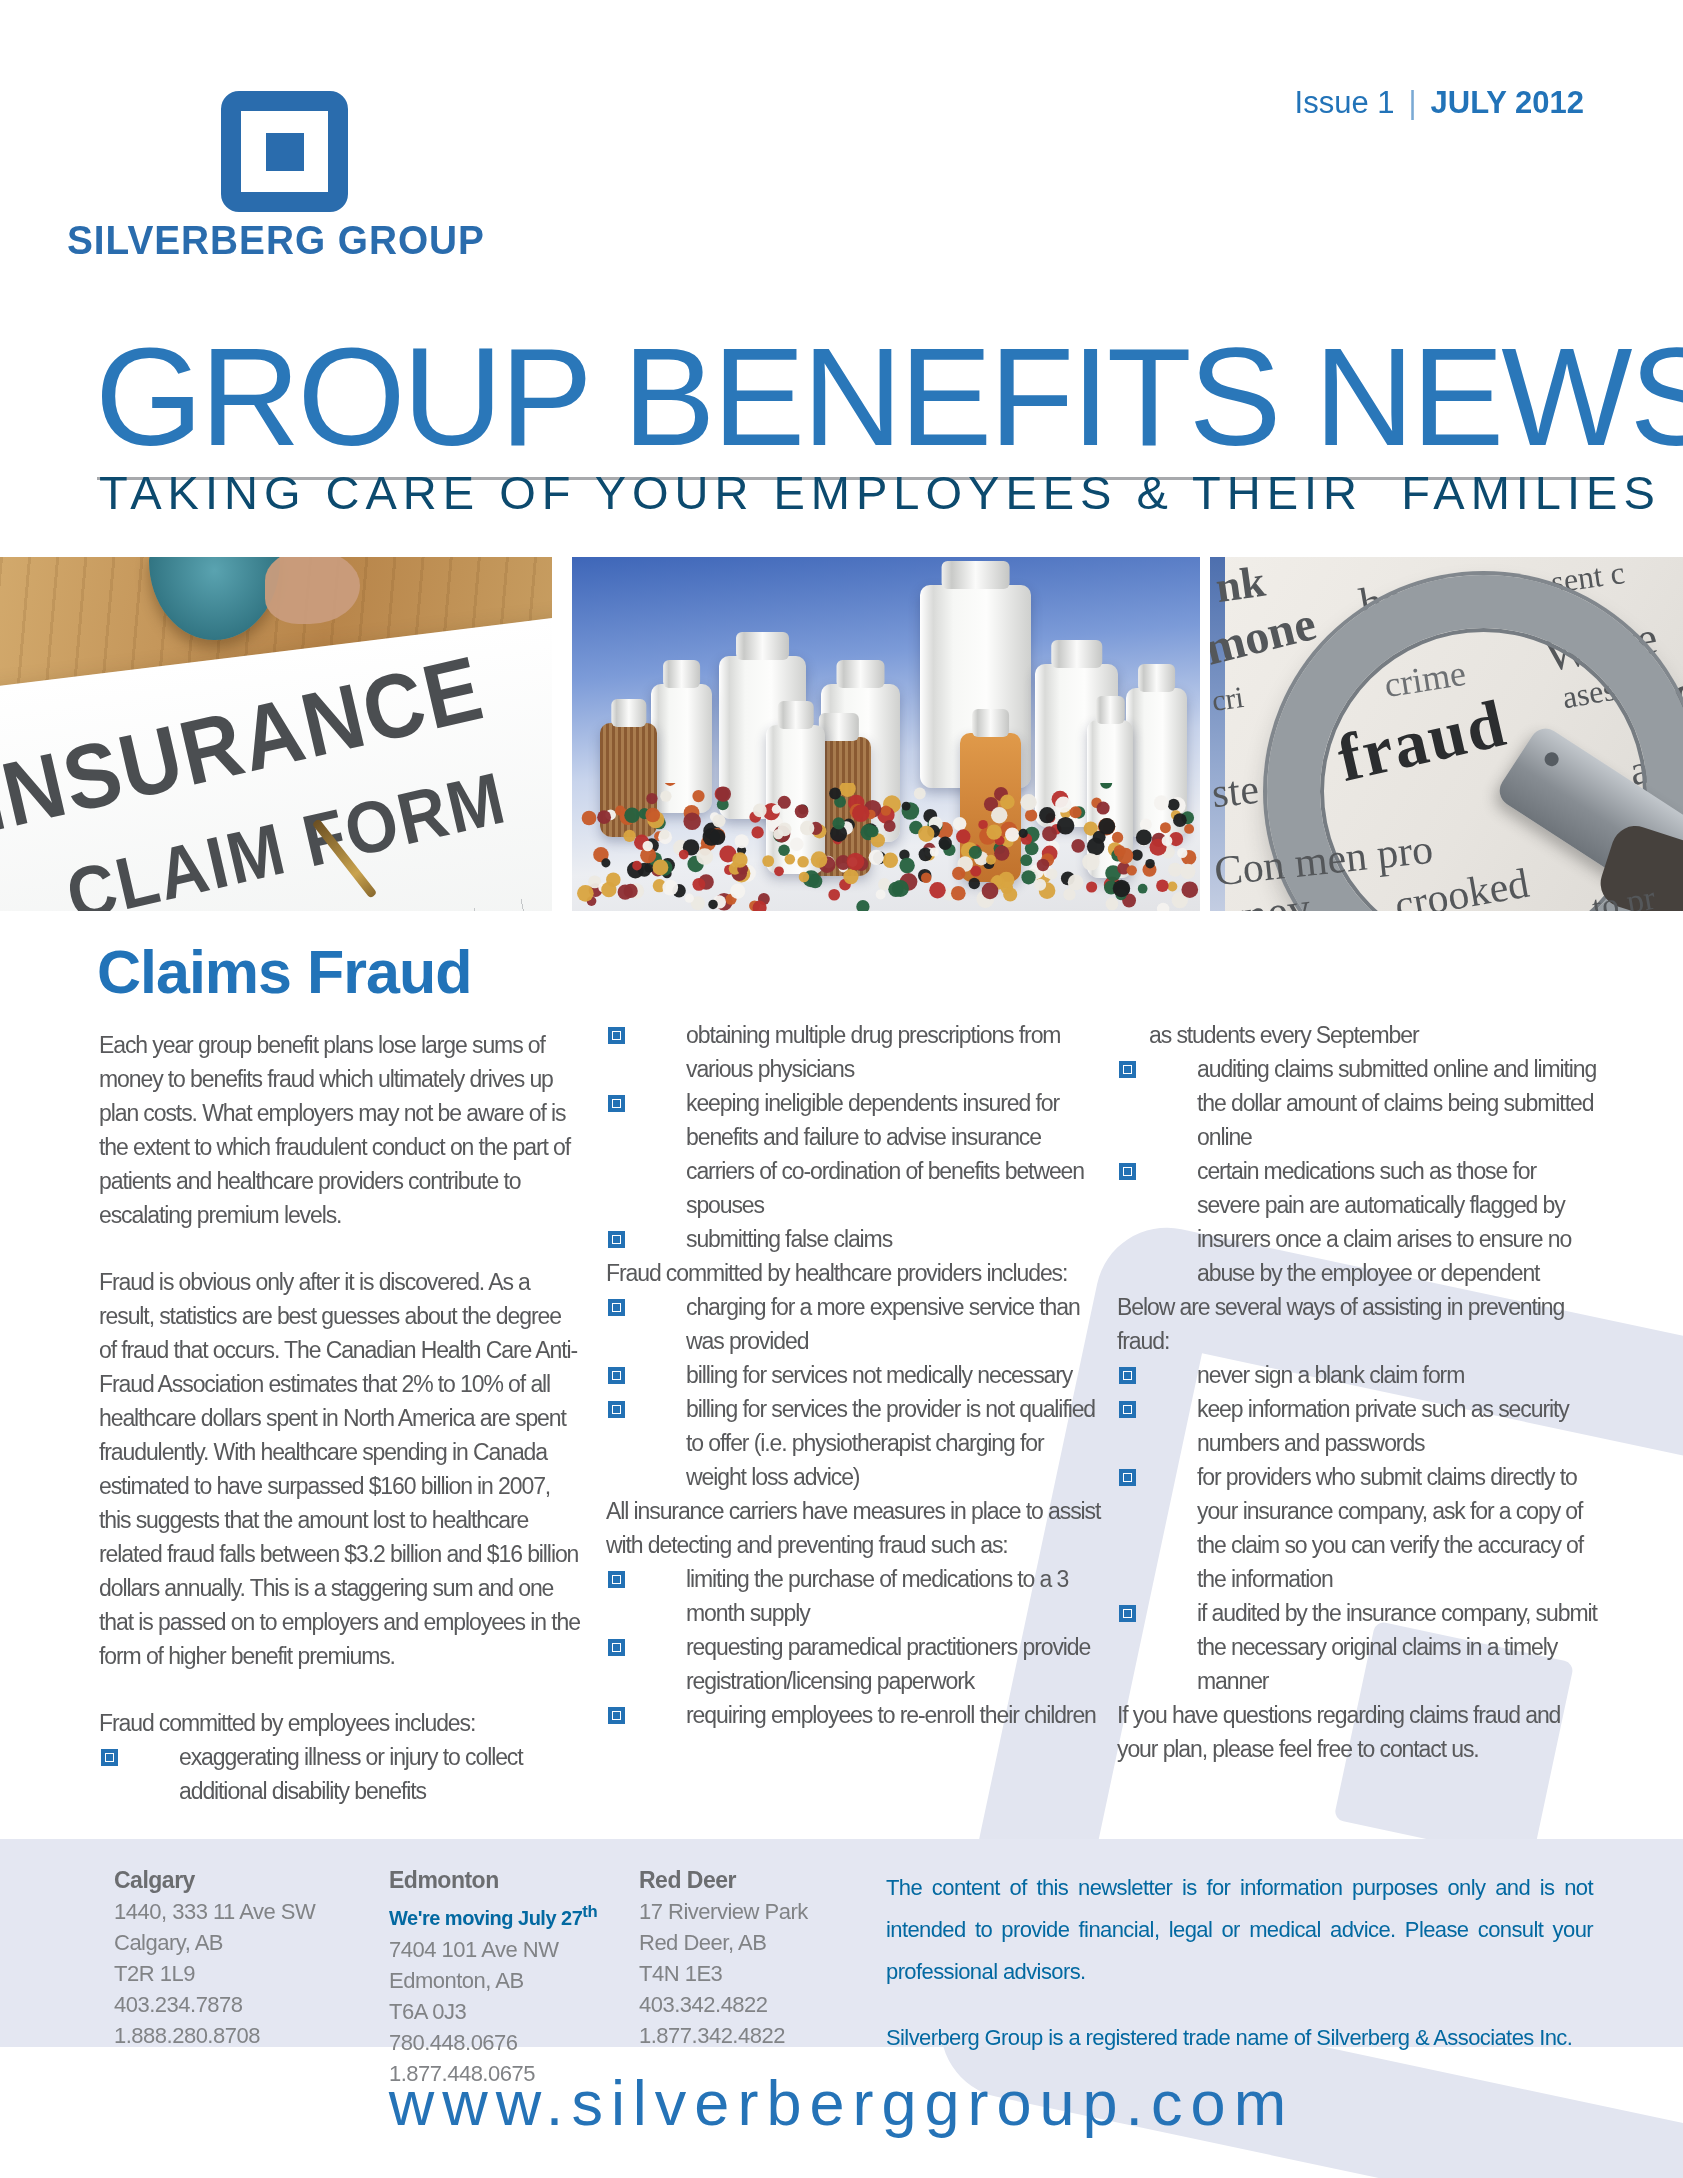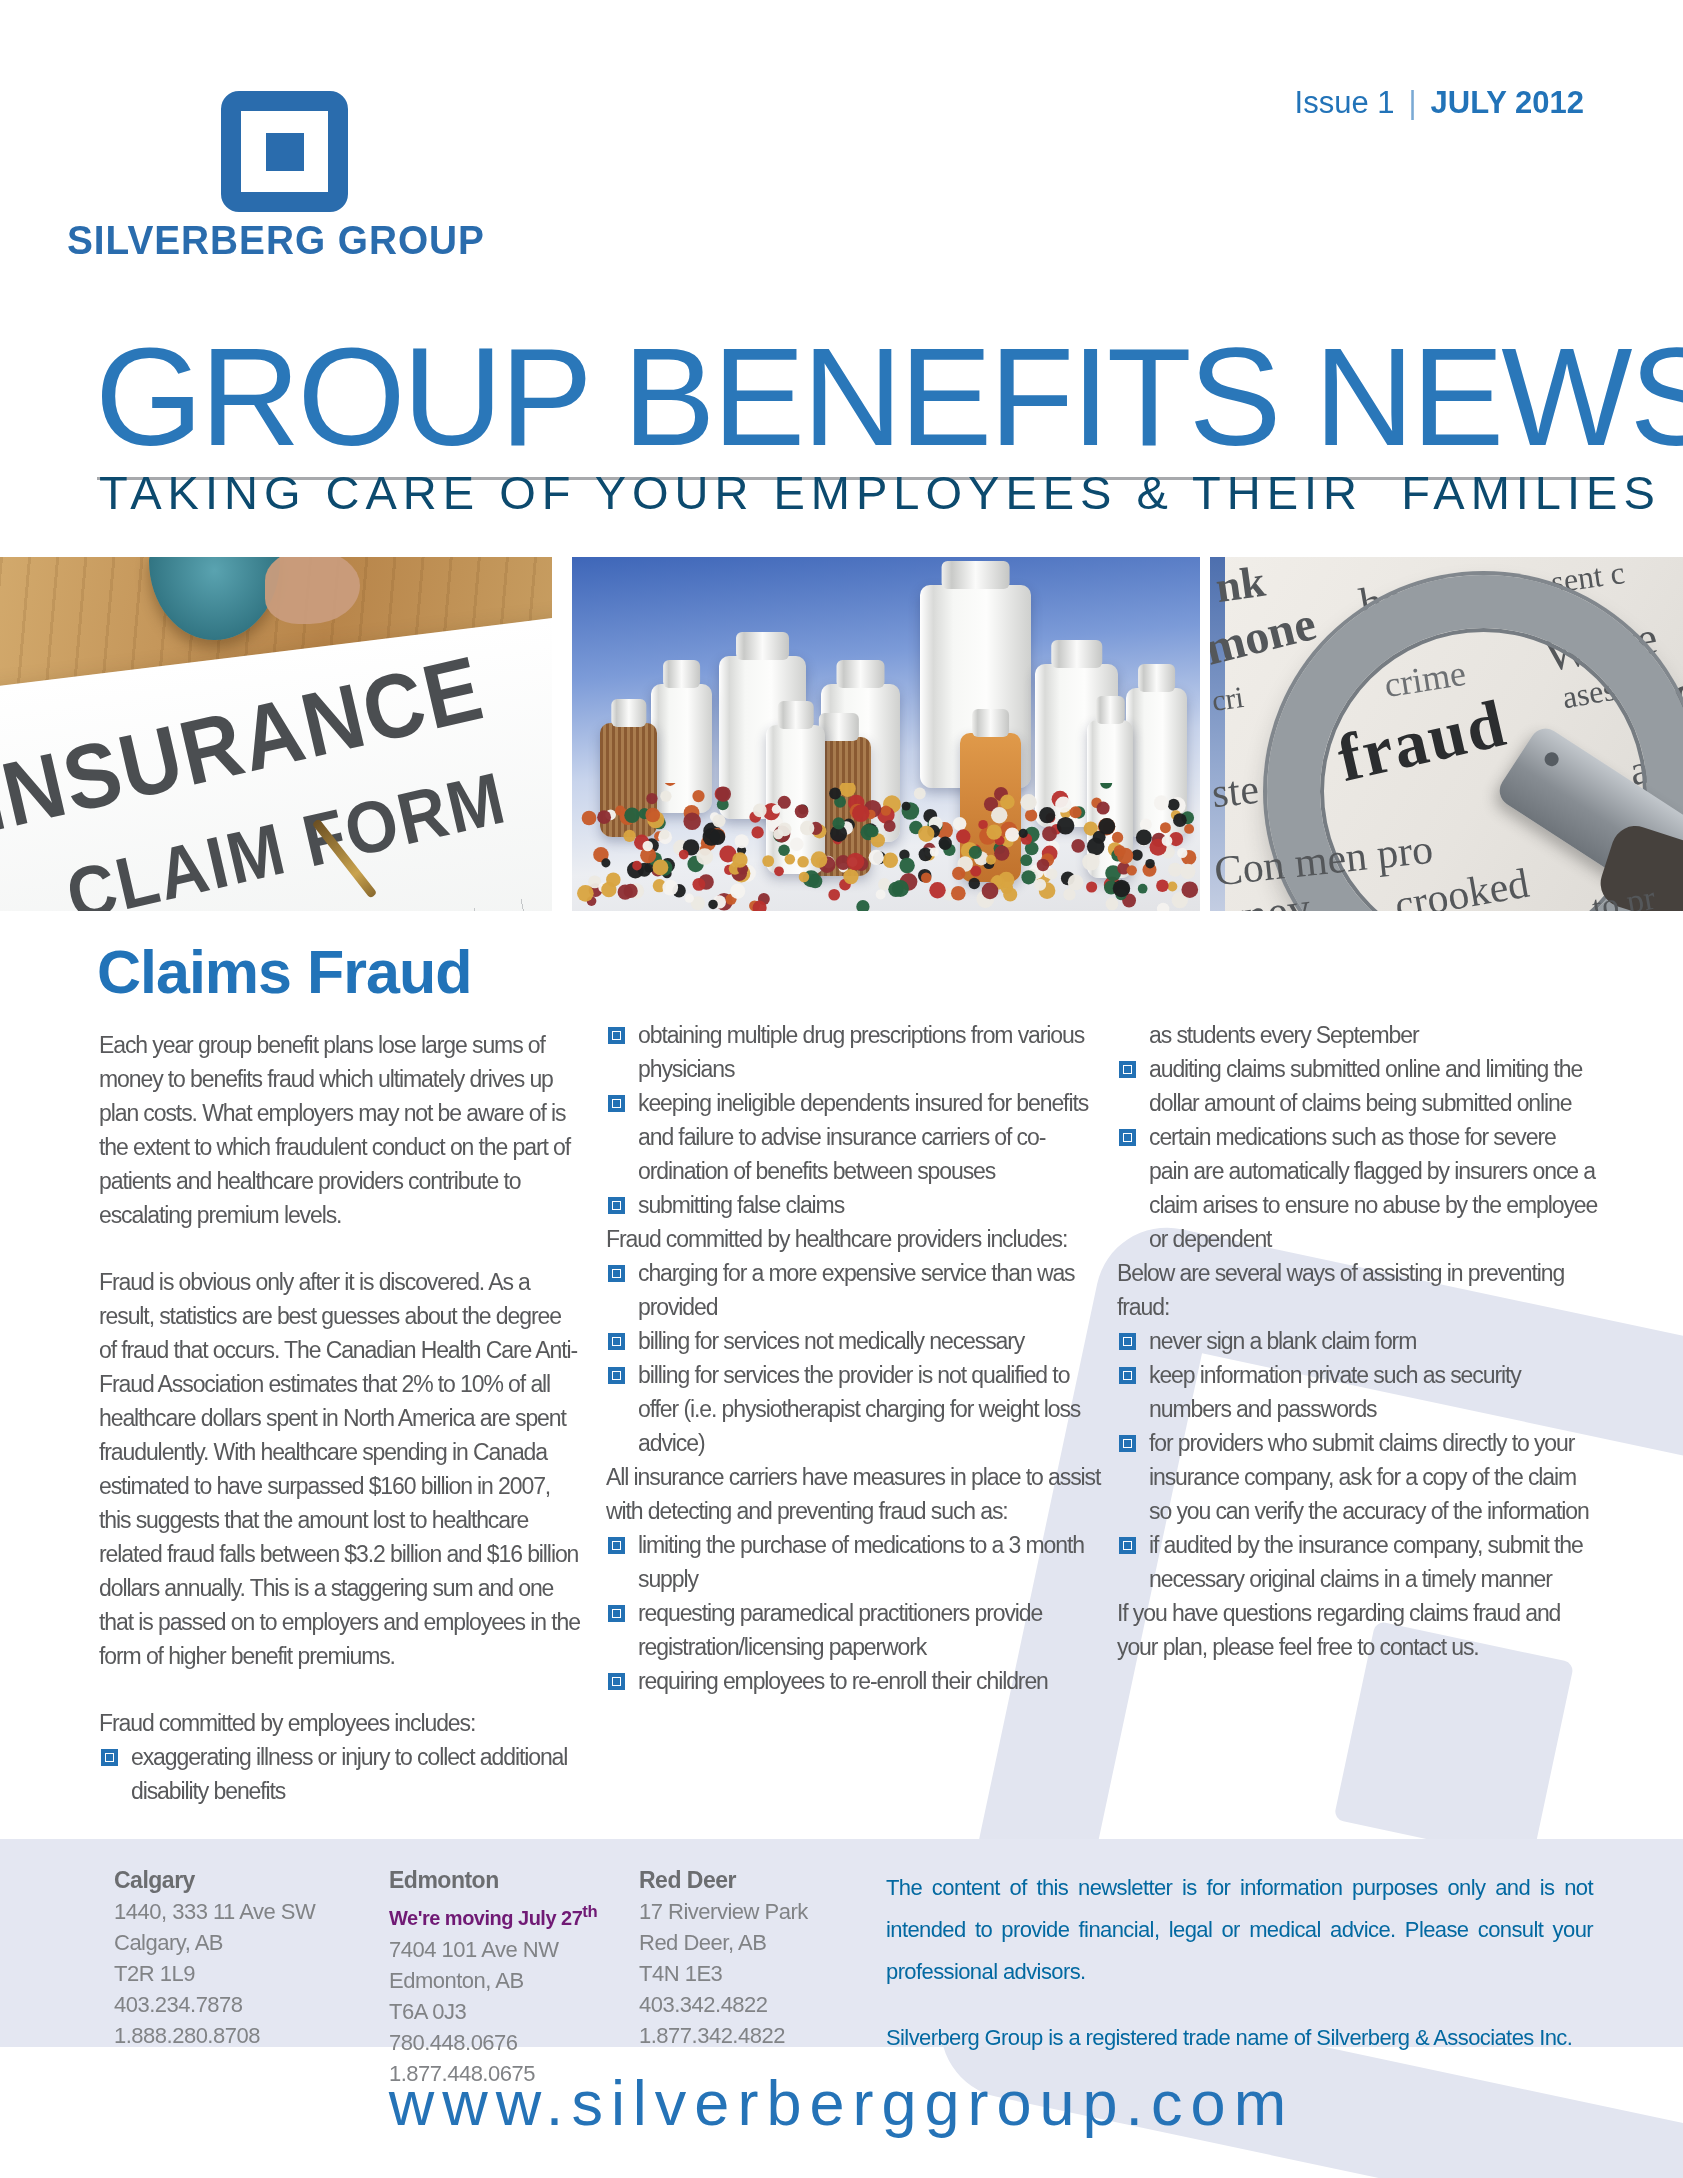--- a/index.html
+++ b/index.html
@@ -85,31 +85,31 @@
   
   .claims-heading{position:absolute;left:97px;top:937px;font-size:61px;font-weight:bold;
                   color:#2273b8;letter-spacing:-1px;z-index:1;}
   .col{position:absolute;z-index:1;color:#58595b;font-size:23px;line-height:34px;
        letter-spacing:-1.1px;}
   .col1{left:99px;top:1016px;width:482px;}
   .col2{left:606px;top:1018px;width:500px;}
   .col3{left:1117px;top:1018px;width:483px;}
   .cp{margin:12px 0 33px 0;}
   .mt{}
-  .b{display:flex;}
+  .b{display:flex;gap:48px;}
   .bicon{flex:0 0 auto;width:9px;height:9px;border:4px solid #2371b4;background:#fff;
          margin:9px 13px 0 2px;position:relative;}
   .bicon::after{content:'';position:absolute;left:1px;top:1px;width:7px;height:7px;background:#2371b4;}
   .cont{padding-left:32px;}
 
   
   .footer-band{position:absolute;left:0;top:1839px;width:1683px;height:208px;background:#e4e7f2;z-index:2;}
   .office{position:absolute;top:26px;font-size:22px;line-height:31px;color:#818386;letter-spacing:-0.5px;}
   .office .oname{font-weight:bold;color:#6b6d70;font-size:23px;}
-  .office .note{font-weight:bold;color:#701a75;font-size:20px;}
+  .office .note{font-weight:bold;color:#0369a1;font-size:20px;}
   .off0{left:114px;} .off1{left:389px;} .off2{left:639px;}
   .disclaimer{position:absolute;left:886px;top:28px;width:707px;font-size:22px;line-height:42px;
               color:#0369a1;text-align:justify;letter-spacing:-0.6px;}
   .disclaimer .d2{margin-top:24px;display:block;}
 
   .site{position:absolute;left:0;top:2067px;width:1683px;text-align:center;z-index:2;
         font-size:63px;color:#2573b7;letter-spacing:8px;text-decoration:none;display:block;}
 </style>
 </head>
 <body>

